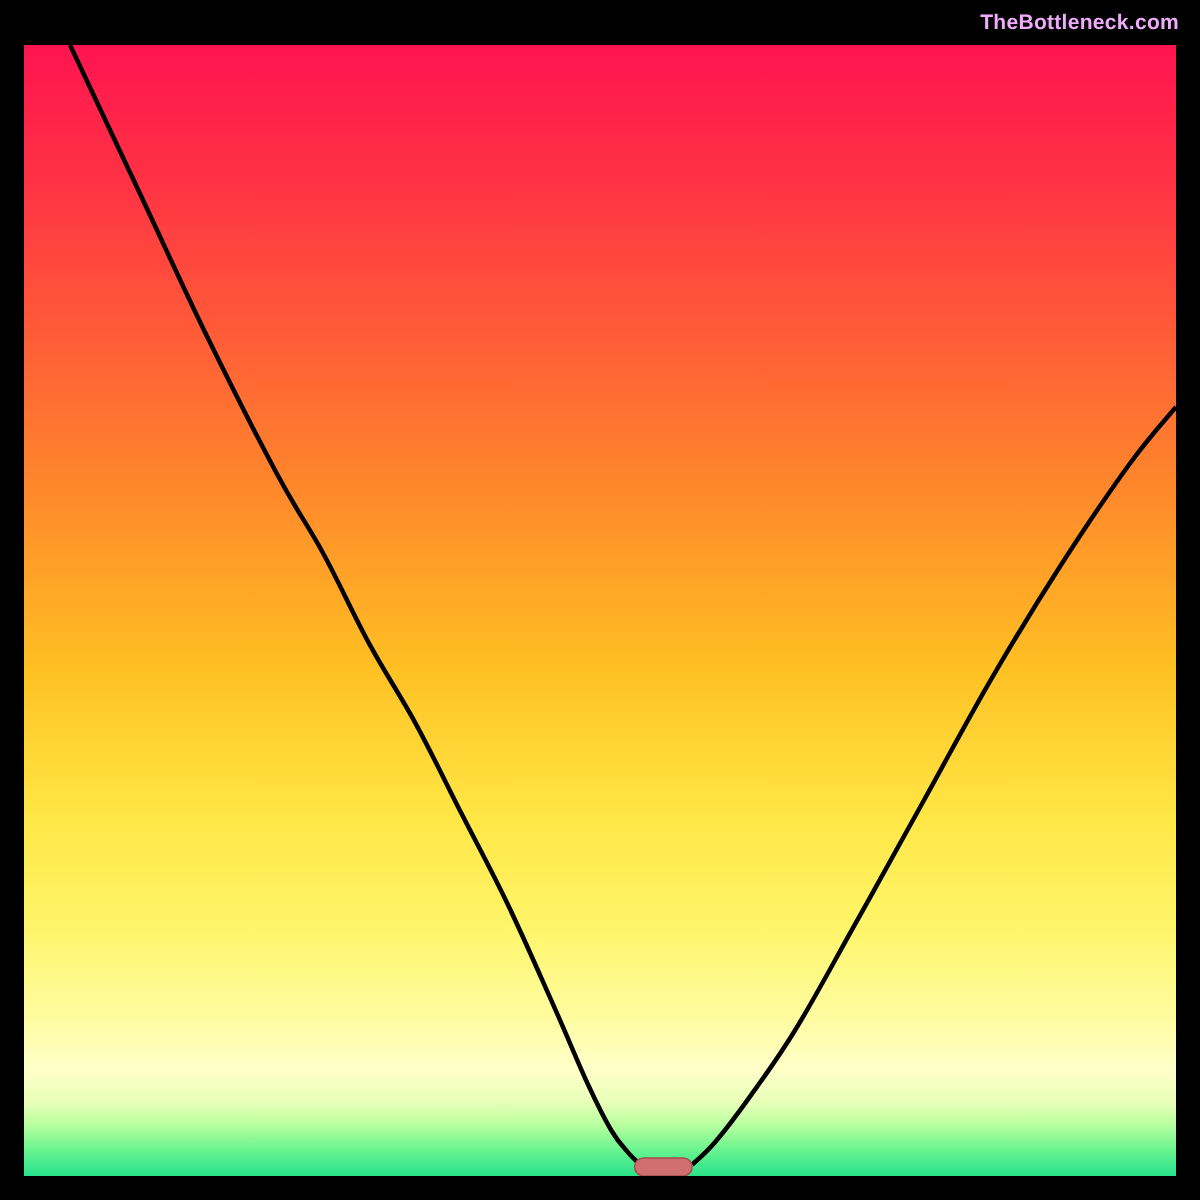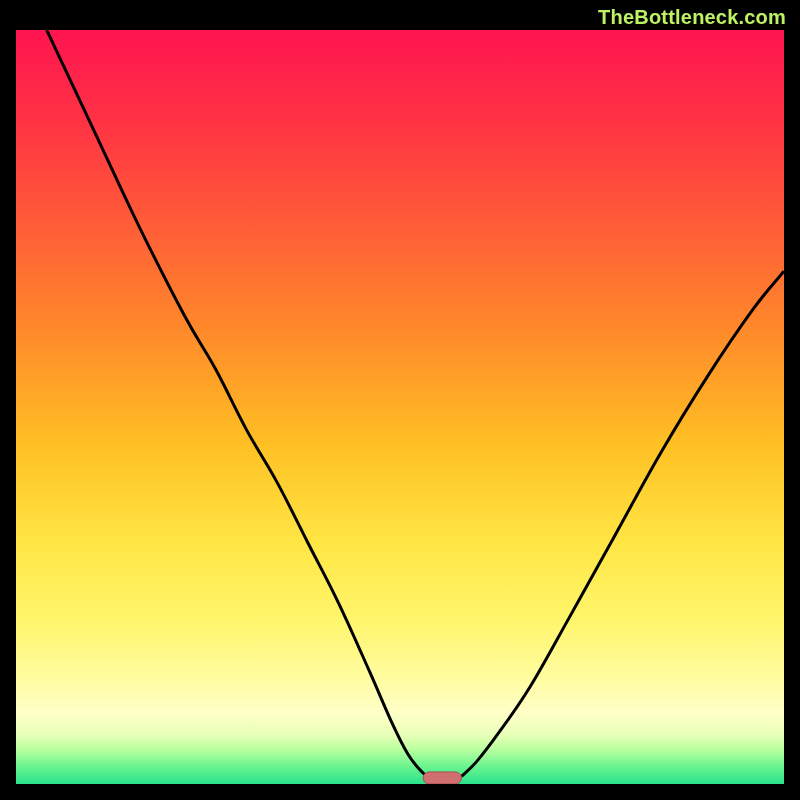--- a/index.html
+++ b/index.html
@@ -14,22 +14,22 @@
   .outer {
     width: 800px;
     height: 800px;
     background: #000;
     position: relative;
   }
   .watermark {
     position: absolute;
     top: 6px;
     right: 14px;
-    color: #bef264;
-    font-size: 20px;
+    color: #f0abfc;
+    font-size: 14px;
     font-weight: bold;
     letter-spacing: 0.2px;
     user-select: none;
   }
   .plot-frame {
     position: absolute;
     left: 16px;
     top: 30px;
     width: 768px;
     height: 754px;

